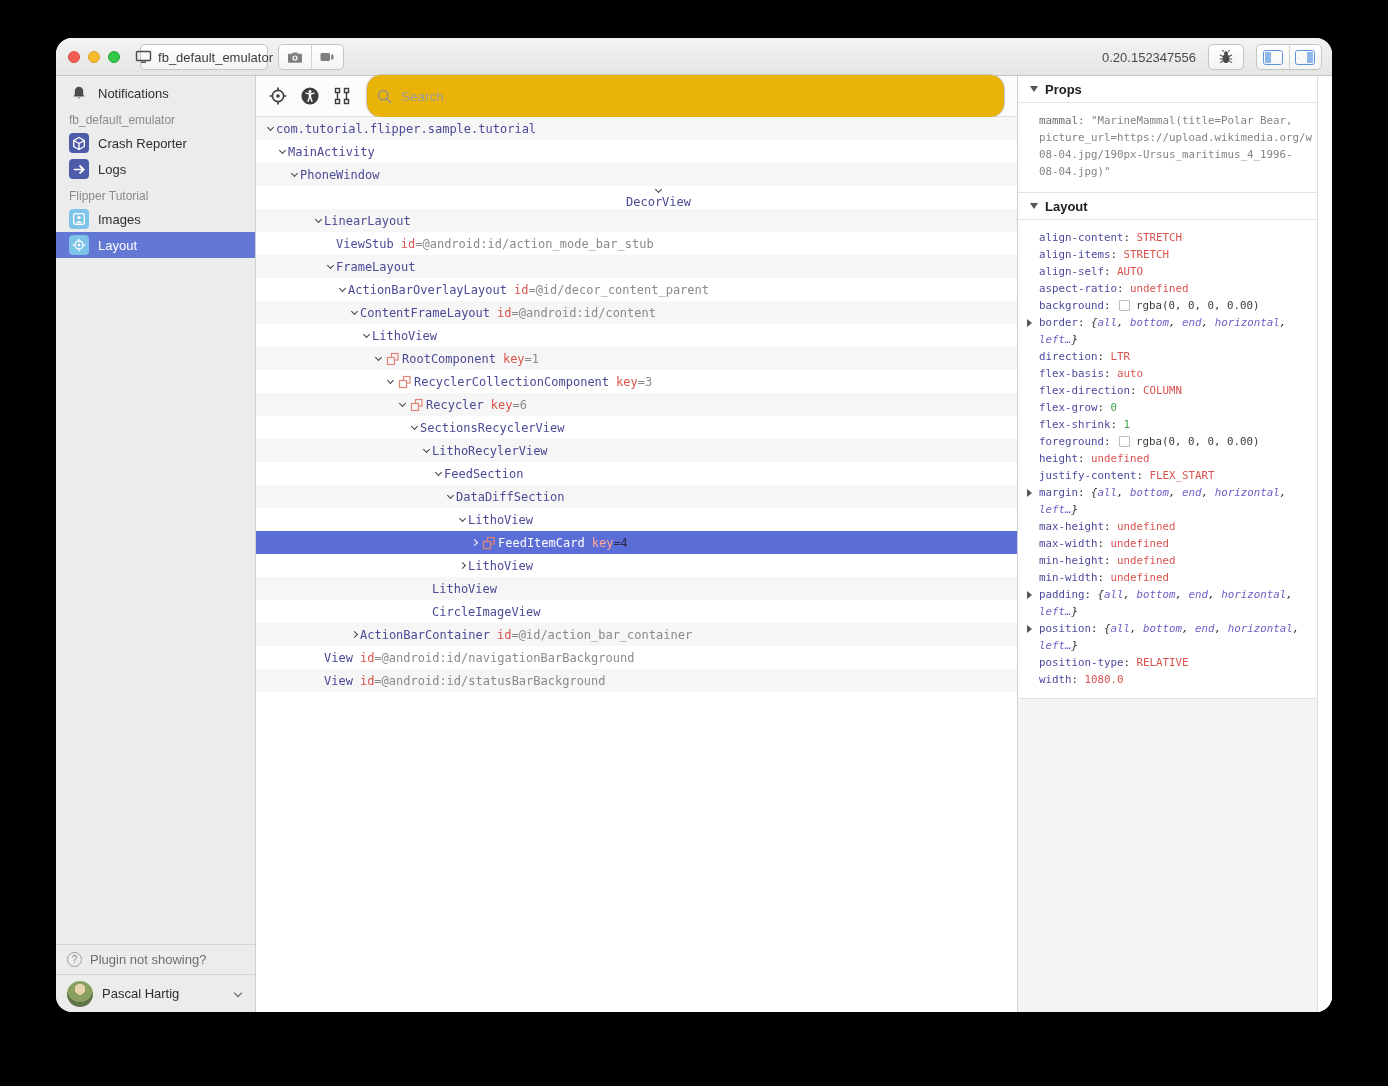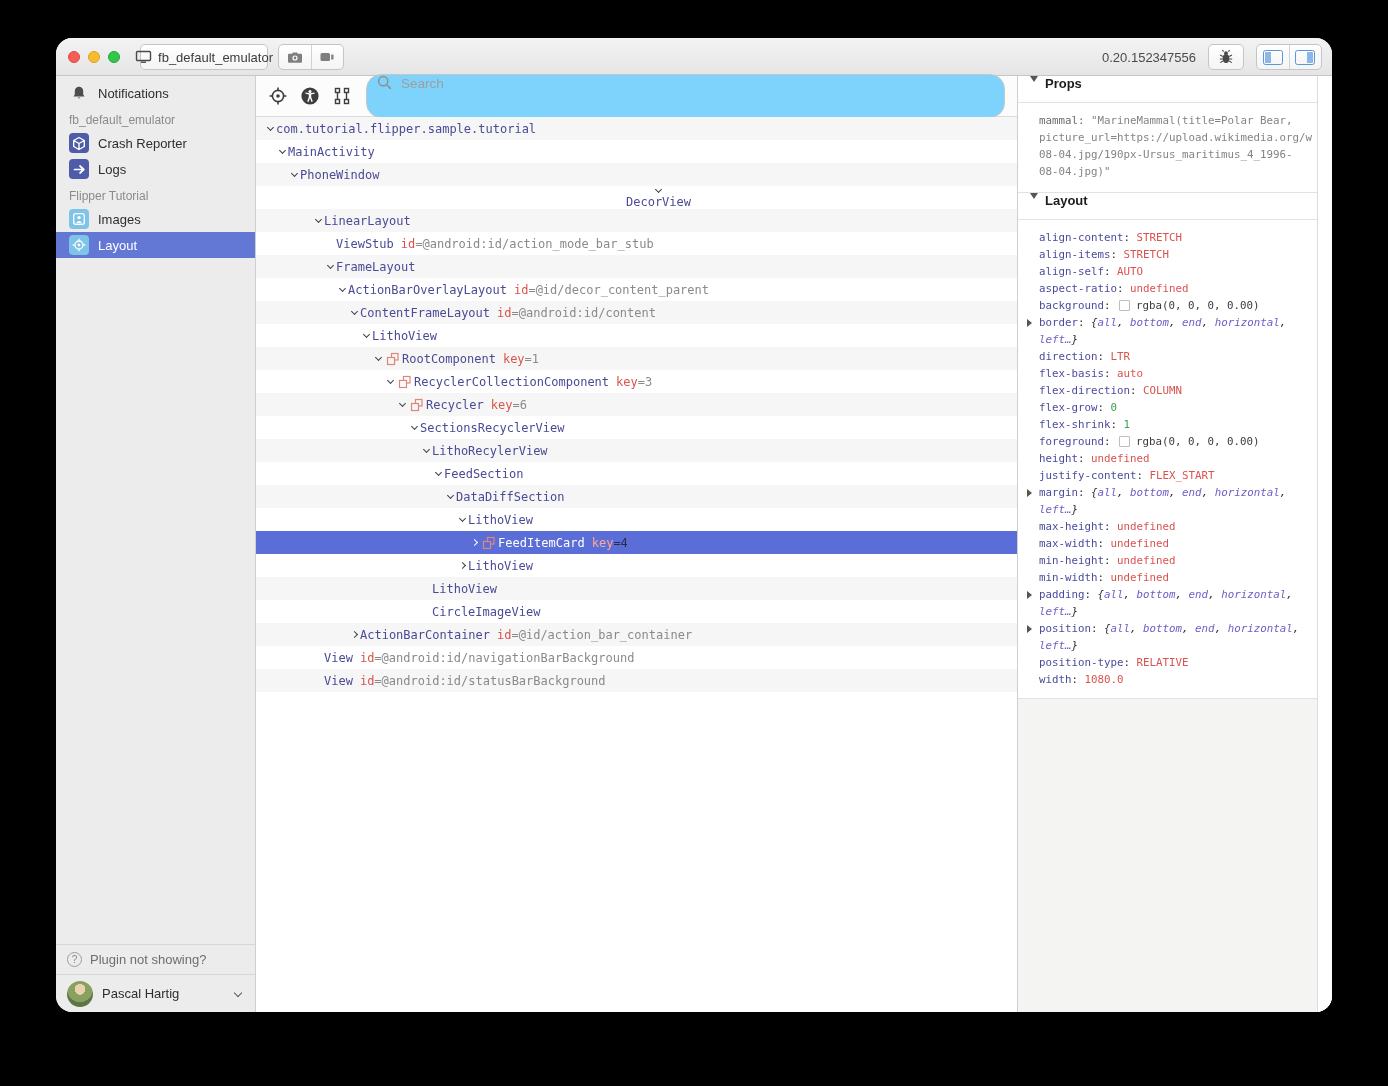--- a/index.html
+++ b/index.html
@@ -52,22 +52,22 @@
   .chev{display:inline-flex;width:12px;min-width:12px;height:100%;align-items:center;justify-content:center;}
   .chev i{width:5px;height:5px;border-right:1.6px solid #3f3f4a;border-bottom:1.6px solid #3f3f4a;display:block;}
   .chev.down i{transform:rotate(45deg);margin-top:-2px;}
   .chev.right i{transform:rotate(-45deg);}
   .chev.big i{width:6px;height:6px;border-color:#5a5a5a;}
   
   .main{flex:1;background:#fff;display:flex;flex-direction:column;min-width:0;}
   .main-toolbar{height:41px;border-bottom:1px solid #dcdcdc;background:#fcfcfc;display:flex;
     align-items:center;gap:8px;padding:0 10px;flex:none;}
   .tool-ic{width:24px;height:24px;display:flex;align-items:center;justify-content:center;}
-  .search{flex:1;height:44px;border:1px solid #c6c6c6;border-radius:15px;background:#7dd3fc;
-    display:flex;align-items:flex-start;padding:0 10px;margin-left:4px;margin-right:2px;}
+  .search{flex:1;height:44px;border:1px solid #c6c6c6;border-radius:15px;background:#eab308;
+    display:flex;align-items:center;padding:0 10px;margin-left:4px;margin-right:2px;}
   .search input{border:none;outline:none;flex:1;font-size:13.5px;color:#333;background:transparent;margin-left:7px;}
   .search input::placeholder{color:#9e9e9e;}
   
   .tree{flex:1;overflow:hidden;font-family:"DejaVu Sans Mono","Liberation Mono",monospace;font-size:12px;}
   .trow{height:23px;display:flex;align-items:center;white-space:nowrap;}
   .trow.alt{background:#f6f6f6;}
   .trow.sel{background:#5b6ed8;}
   .tname{color:#4a4a96;}
   .trow.sel .tname{color:#fff;}
   .trow.sel .chev i{border-color:#fff;}
@@ -78,21 +78,21 @@
   .litho{display:inline-flex;width:18px;min-width:18px;justify-content:center;align-items:center;}
   .litho svg rect{stroke:#e08579;stroke-width:1.2;}
   .litho svg .back{fill:none;}
   .litho svg .front{fill:#fff;}
   .trow.alt .litho svg .front{fill:#f6f6f6;}
   .trow.sel .litho svg .front{fill:#5b6ed8;}
   
   .rpanel{width:315px;border-left:1px solid #cfcfcf;background:#fff;display:flex;flex:none;}
   .rp-content{width:300px;border-right:1px solid #ddd;display:flex;flex-direction:column;}
   .rp-gutter{flex:1;background:#fff;}
-  .rp-header{height:27px;display:flex;gap:7px;padding:0 12px;
+  .rp-header{height:27px;display:flex;align-items:center;gap:7px;padding:0 12px;
     font-size:13px;font-weight:bold;color:#1d1d1d;border-bottom:1px solid #e2e2e2;flex:none;}
   .tri-down{width:0;height:0;border-left:4.5px solid transparent;border-right:4.5px solid transparent;
     border-top:6px solid #555;}
   .rp-body{font-family:"DejaVu Sans Mono","Liberation Mono",monospace;font-size:10.8px;
     line-height:17px;border-bottom:1px solid #e2e2e2;}
   .props-body{padding:9px 2px 12px 21px;color:#848484;white-space:nowrap;overflow:hidden;}
   .props-body .pk{color:#6c6c6c;}
   .layout-body{padding:9px 0 10px;}
   .lrow{position:relative;padding-left:21px;padding-right:2px;white-space:nowrap;overflow:hidden;}
   .lrow .tri{position:absolute;left:9px;top:5px;width:0;height:0;border-top:4px solid transparent;

